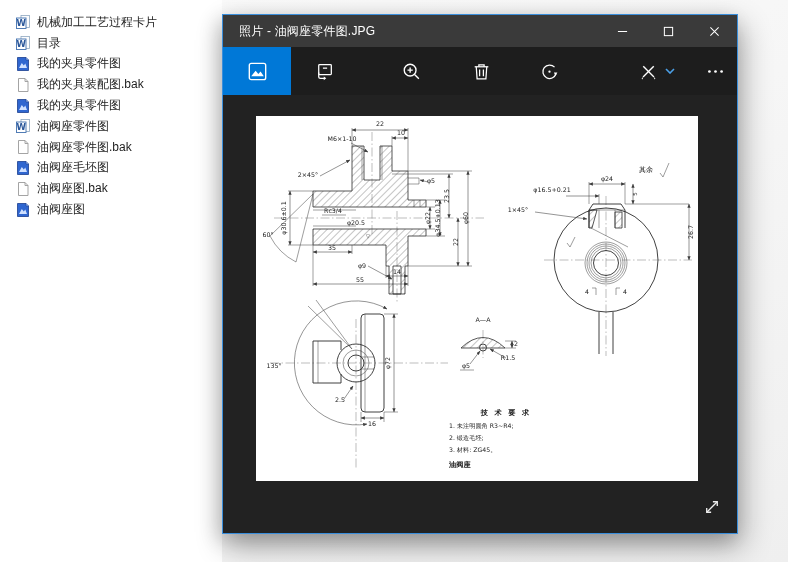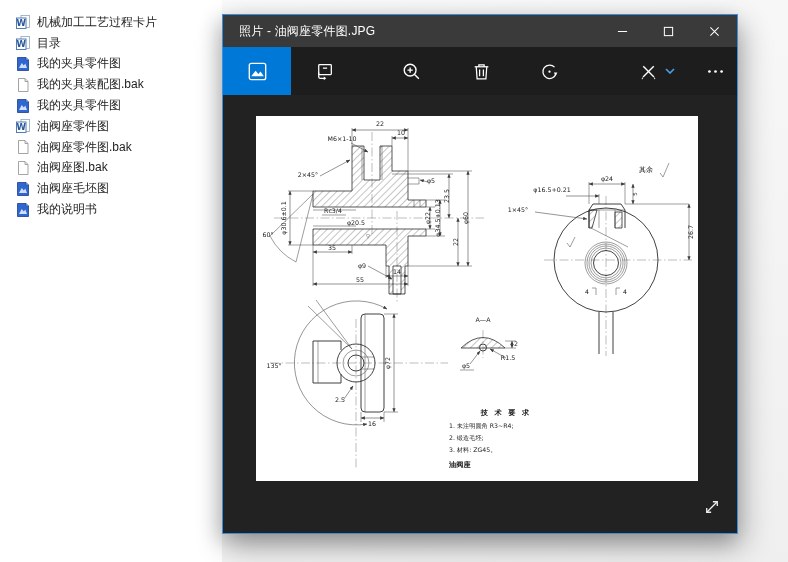--- a/index.html
+++ b/index.html
@@ -114,45 +114,45 @@
           <svg viewBox="0 0 16 16">
             <path d="M3.5 1.5 H10 L13 4.5 V14.5 H3.5 Z" fill="#fff" stroke="#9a9a9a" stroke-width="0.9"></path>
             <path d="M10 1.5 V4.5 H13" fill="none" stroke="#9a9a9a" stroke-width="0.9"></path>
           </svg>
         </span>
         <span class="fl-lb">油阀座零件图.bak</span>
       </div>
       <div class="fl-row">
         <span class="fl-ic">
           <svg viewBox="0 0 16 16">
-            <path d="M3.5 1.5 H10 L13 4.5 V14.5 H3.5 Z" fill="#fff" stroke="#9a9a9a" stroke-width="0.9"></path>
-            <path d="M10 1.5 V4.5 H13" fill="none" stroke="#9a9a9a" stroke-width="0.9"></path>
-          </svg>
-        </span>
-        <span class="fl-lb">油阀座图.bak</span>
-      </div>
-      <div class="fl-row">
-        <span class="fl-ic">
-          <svg viewBox="0 0 16 16">
             <path d="M2.5 1.5 H11 L13.5 4 V14.5 H2.5 Z" fill="#2f66d0" stroke="#1b3f8f" stroke-width="0.8"></path>
             <path d="M4 12 L6.8 7 L8.8 9.6 L10.3 7.6 L12 12 Z" fill="#cfe0ff"></path>
             <path d="M11 1.5 L11 4 L13.5 4" fill="#9db9f0" stroke="#1b3f8f" stroke-width="0.6"></path>
           </svg>
         </span>
         <span class="fl-lb">油阀座毛坯图</span>
       </div>
       <div class="fl-row">
         <span class="fl-ic">
           <svg viewBox="0 0 16 16">
+            <path d="M3.5 1.5 H10 L13 4.5 V14.5 H3.5 Z" fill="#fff" stroke="#9a9a9a" stroke-width="0.9"></path>
+            <path d="M10 1.5 V4.5 H13" fill="none" stroke="#9a9a9a" stroke-width="0.9"></path>
+          </svg>
+        </span>
+        <span class="fl-lb">油阀座图.bak</span>
+      </div>
+      <div class="fl-row">
+        <span class="fl-ic">
+          <svg viewBox="0 0 16 16">
             <path d="M2.5 1.5 H11 L13.5 4 V14.5 H2.5 Z" fill="#2f66d0" stroke="#1b3f8f" stroke-width="0.8"></path>
             <path d="M4 12 L6.8 7 L8.8 9.6 L10.3 7.6 L12 12 Z" fill="#cfe0ff"></path>
             <path d="M11 1.5 L11 4 L13.5 4" fill="#9db9f0" stroke="#1b3f8f" stroke-width="0.6"></path>
           </svg>
         </span>
-        <span class="fl-lb">我的说明书</span>
+        <span class="fl-lb">油阀座图</span>
       </div>
     </div>
 
   <div class="window">
 
     <div class="titlebar">
       <span class="title">照片 - 油阀座零件图.JPG</span>
       <div class="caption">
         <button class="cap-btn">
           <svg viewBox="0 0 12 12">

